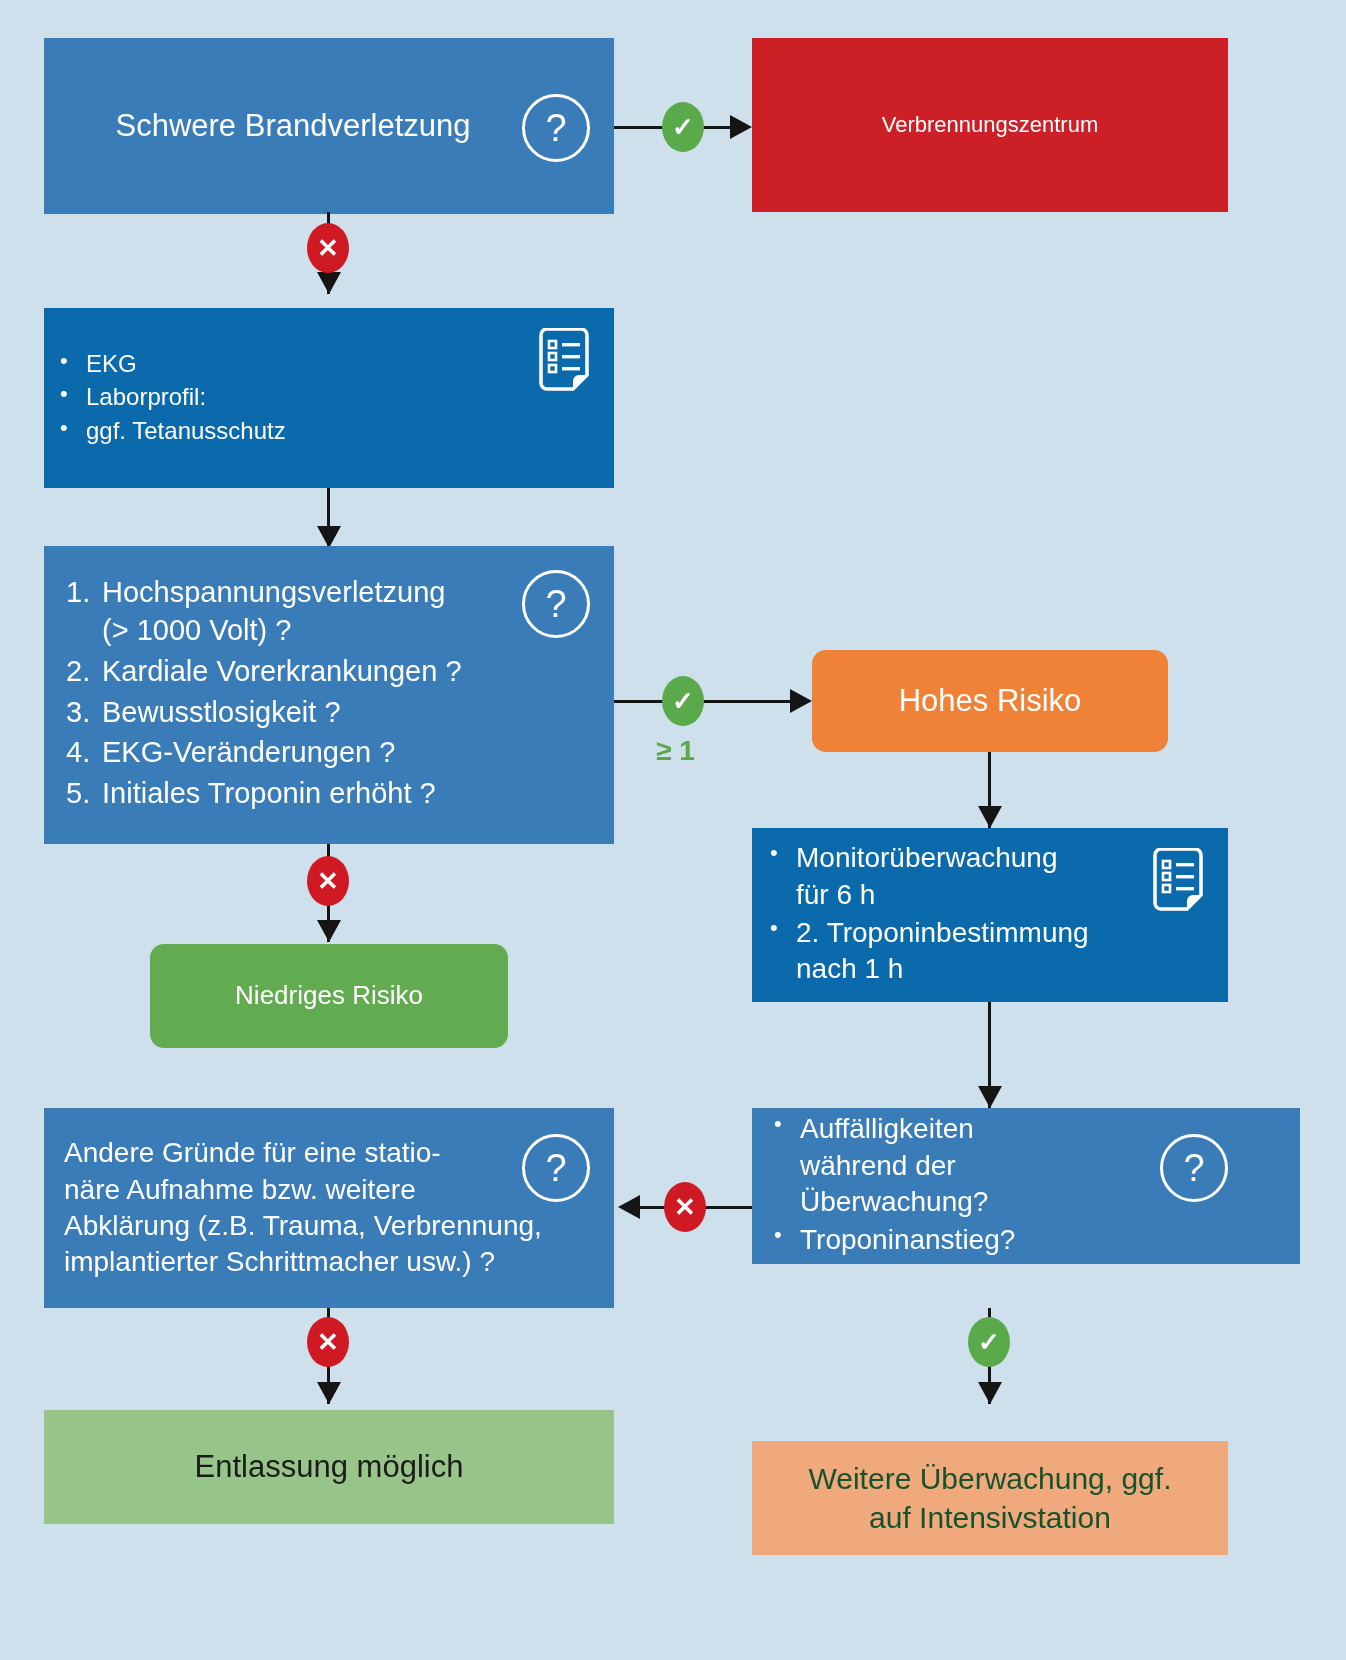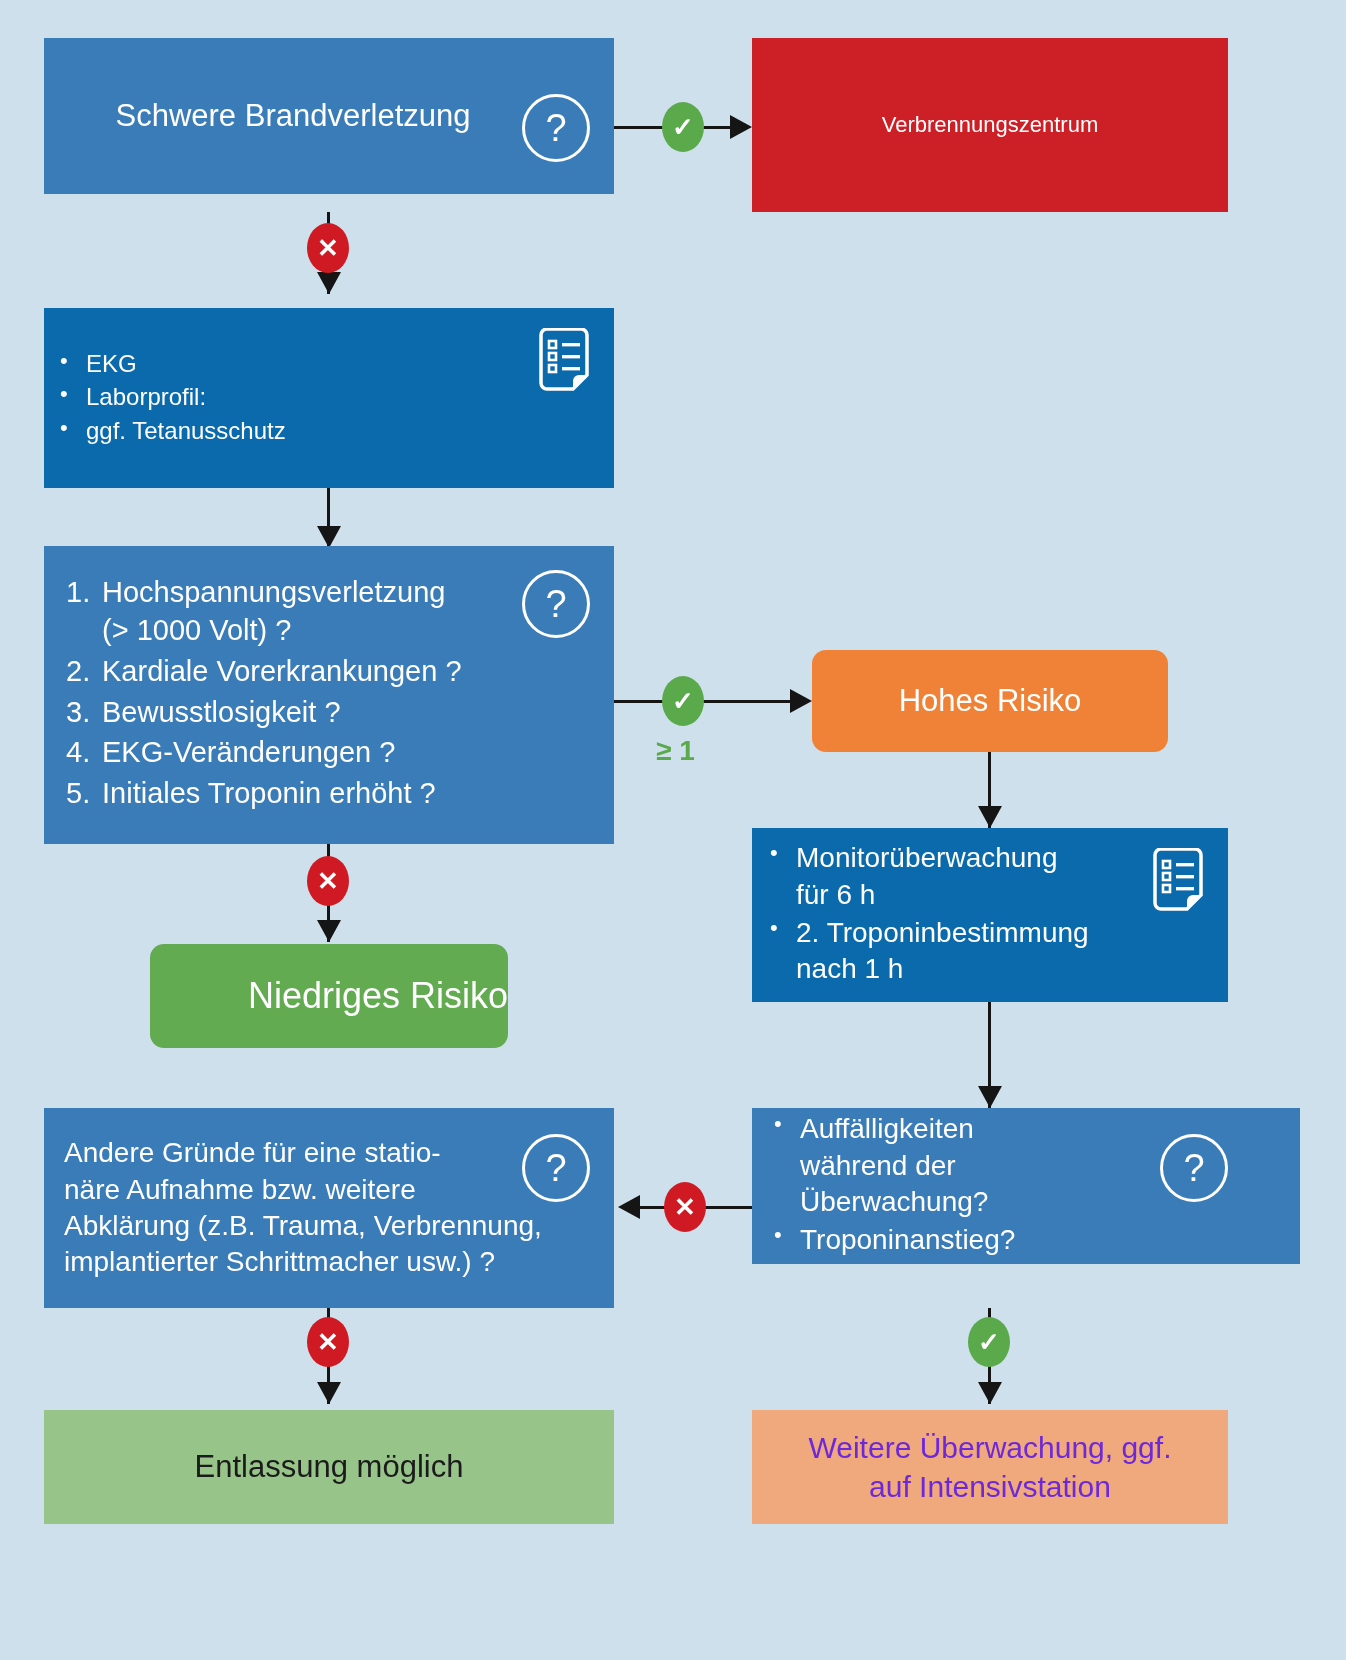--- a/index.html
+++ b/index.html
@@ -21,21 +21,21 @@
   }
   .box.center{justify-content:center;text-align:center;}
   .box .inner{width:100%;}
 
   .blue-q{background:#3a7cb8;}
   .blue-doc{background:#0a6aab;}
   .red{background:#cc1f26;}
   .orange{background:#ef8236;border-radius:14px;}
   .green{background:#62ab50;border-radius:14px;}
   .lightgreen{background:#97c488;color:#1b1b1b;}
-  .lightorange{background:#f0a97c;color:#6d28d9;}
+  .lightorange{background:#f0a97c;color:#14532d;margin-top:31px;}
 
   ul.bul{list-style:none;margin:0;padding:0;}
   ul.bul li{position:relative;padding-left:34px;margin:0 0 2px 0;}
   ul.bul li:before{
     content:"•";position:absolute;left:8px;top:-1px;font-size:22px;line-height:1.25;
   }
   ol.num{list-style:none;margin:0;padding:0;counter-reset:n;}
   ol.num li{position:relative;padding-left:36px;margin:0 0 3px 0;counter-increment:n;}
   ol.num li:before{content:counter(n) ".";position:absolute;left:0;top:0;}
 
@@ -76,21 +76,21 @@
   .badge.yes{background:#5aa94b;}
   .cond-label{
     position:absolute;color:#5aa94b;font-size:28px;font-weight:bold;
   }
 </style>
 </head>
 <body>
 
 <div id="stage">
 
-  <div class="box blue-q center" style="left:44px;top:38px;width:570px;height:156px;font-size:31px;">
+  <div class="box blue-q center" style="left:44px;top:38px;width:570px;height:176px;font-size:31px;">
     <div class="inner" style="padding:0 96px 0 24px;">Schwere Brandverletzung</div>
     <div class="qmark" style="right:24px;top:56px;">?</div>
   </div>
 
   <div class="box red center" style="left:752px;top:38px;width:476px;height:174px;font-size:22px;">
     <div class="inner">Verbrennungszentrum</div>
   </div>
 
   <div class="line-h" style="left:614px;top:126px;width:124px;"></div>
   <div class="arrow-right" style="left:730px;top:115px;"></div>
@@ -162,21 +162,21 @@
   <div class="arrow-down" style="left:317px;top:920px;"></div>
   <div class="badge no" style="left:307px;top:856px;">✕</div>
 
   <div class="box orange center" style="left:812px;top:650px;width:356px;height:102px;font-size:31px;">
     <div class="inner">Hohes Risiko</div>
   </div>
 
   <div class="line-v" style="left:988px;top:752px;height:76px;"></div>
   <div class="arrow-down" style="left:978px;top:806px;"></div>
 
-  <div class="box green center" style="left:150px;top:944px;width:358px;height:104px;font-size:36px;text-align:right;">
+  <div class="box green center" style="left:150px;top:944px;width:358px;height:104px;font-size:26px;">
     <div class="inner">Niedriges Risiko</div>
   </div>
 
   <div class="box blue-doc" style="left:752px;top:828px;width:476px;height:174px;font-size:28px;">
     <div class="inner" style="padding:0 80px 0 10px;">
       <ul class="bul">
         <li>
           <span>Monitorüberwachung</span><br>
           <span>für 6 h</span>
         </li>

